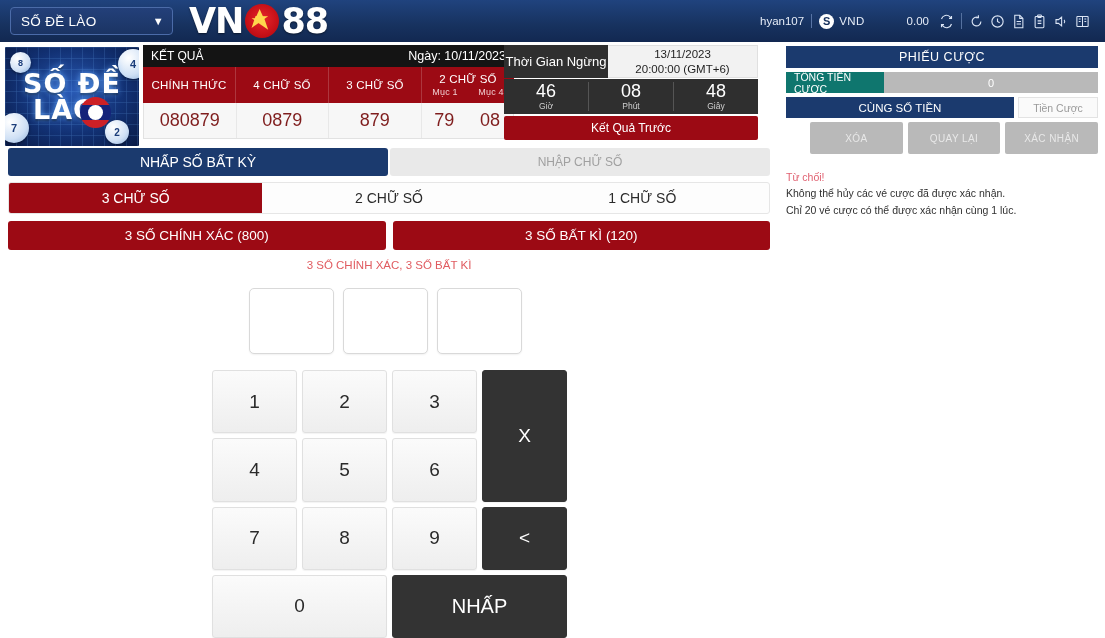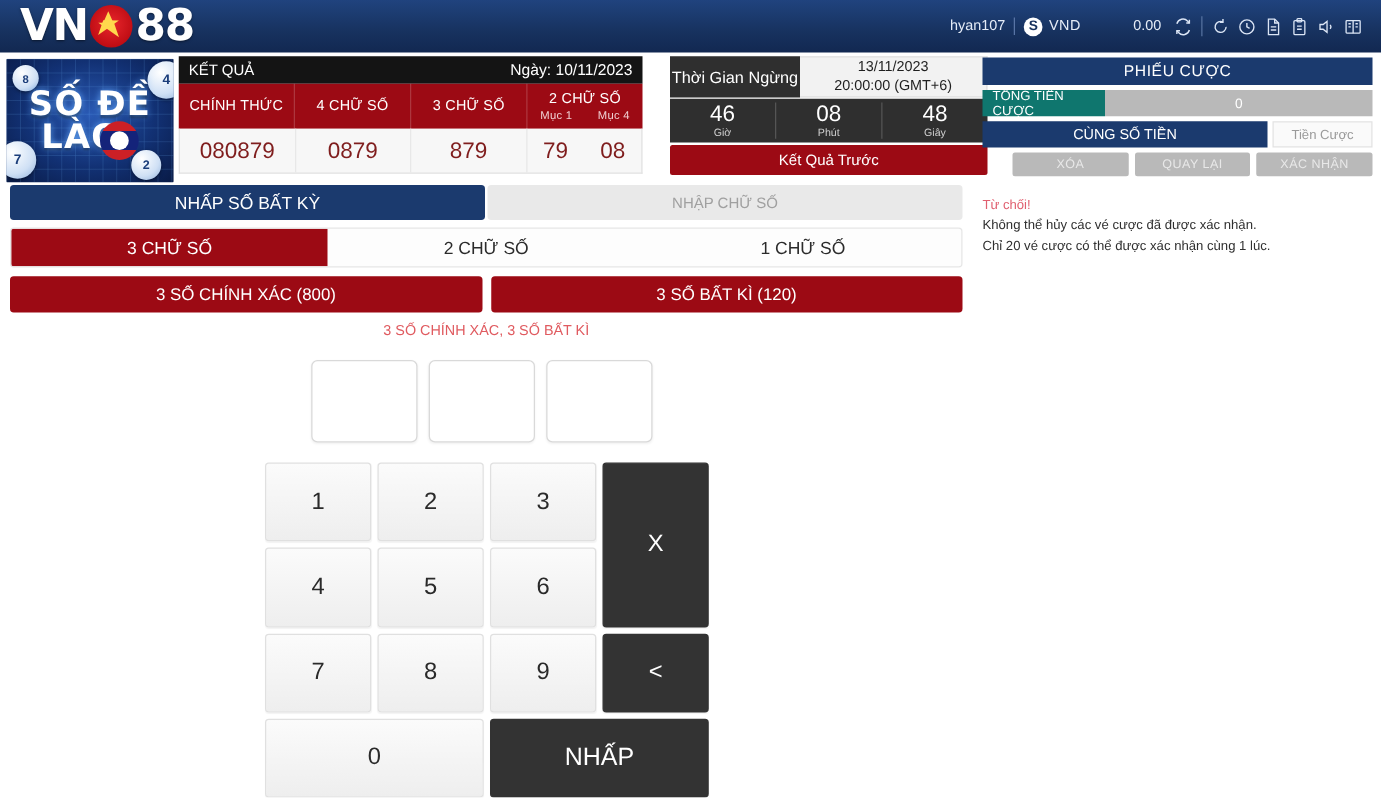--- a/index.html
+++ b/index.html
@@ -131,21 +131,21 @@
   .res-vals { display: flex; height: 36px; background: #f7f7f7; border: 1px solid #e2e2e2; border-top: none; }
   .res-val {
     flex: 1; display: flex; align-items: center; justify-content: center;
     font-size: 18px; color: #7f1d1d; border-right: 1px solid #e8e8e8;
   }
   .res-val:last-child { border-right: none; }
   .res-val.two { padding: 0; }
   .res-val.two span { flex: 1; text-align: center; }
 
   
-  .timer { position: absolute; left: 536px; top: 45px; width: 254px; height: 97px; text-align: right; }
+  .timer { position: absolute; left: 504px; top: 45px; width: 254px; height: 97px; text-align: right; }
   .timer-top { display: flex; height: 33px; }
   .timer-label {
     width: 104px; background: #2f2f2f; color: #ffffff; font-size: 13px;
     display: flex; align-items: center; justify-content: center;
   }
   .timer-date {
     flex: 1; background: #f2f2f2; color: #1f1f1f; font-size: 11.5px;
     display: flex; flex-direction: column; align-items: center; justify-content: center;
     line-height: 1.25; border: 1px solid #e0e0e0; border-left: none;
   }
@@ -256,35 +256,39 @@
   .slip-mode { display: flex; height: 21px; margin-top: 4px; gap: 4px; }
   .slip-mode-a {
     width: 228px; background: #1b3a6e; color: #ffffff; font-size: 11.5px;
     display: flex; align-items: center; justify-content: center; cursor: pointer;
   }
   .slip-mode-b {
     flex: 1; background: #fafafa; border: 1px solid #e3e3e3; color: #9a9a9a;
     font-size: 10.5px; display: flex; align-items: center; justify-content: center;
     cursor: pointer;
   }
-  .slip-actions { display: flex; height: 19px; margin-top: 4px; gap: 5px; margin-left: 24px; }
+  .slip-actions { display: flex; height: 32px; margin-top: 4px; gap: 5px; margin-left: 24px; }
   .slip-btn {
     flex: 1; background: #b9b9b9; color: #e8e8e8; font-size: 10px;
     display: flex; align-items: center; justify-content: center;
     border-radius: 2px; cursor: pointer; letter-spacing: .4px;
   }
   .slip-msg { margin-top: 15px; font-size: 10.5px; color: #303030; line-height: 1.55; }
   .slip-msg .warn { color: #e06070; display: block; }
 </style>
 </head>
 <body>
 
 <div class="app">
 
   <div class="topbar">
+    <div class="game-select">
+      <span>SỐ ĐỀ LÀO</span>
+      <span class="caret">▼</span>
+    </div>
     <div class="brand">
       <span>VN</span>
       <span class="star-wrap">
           <i class="star"></i>
         </span>
       <span>88</span>
     </div>
     <div class="topbar-right">
       <span class="user-name">hyan107</span>
       <span class="vbar"></span>

